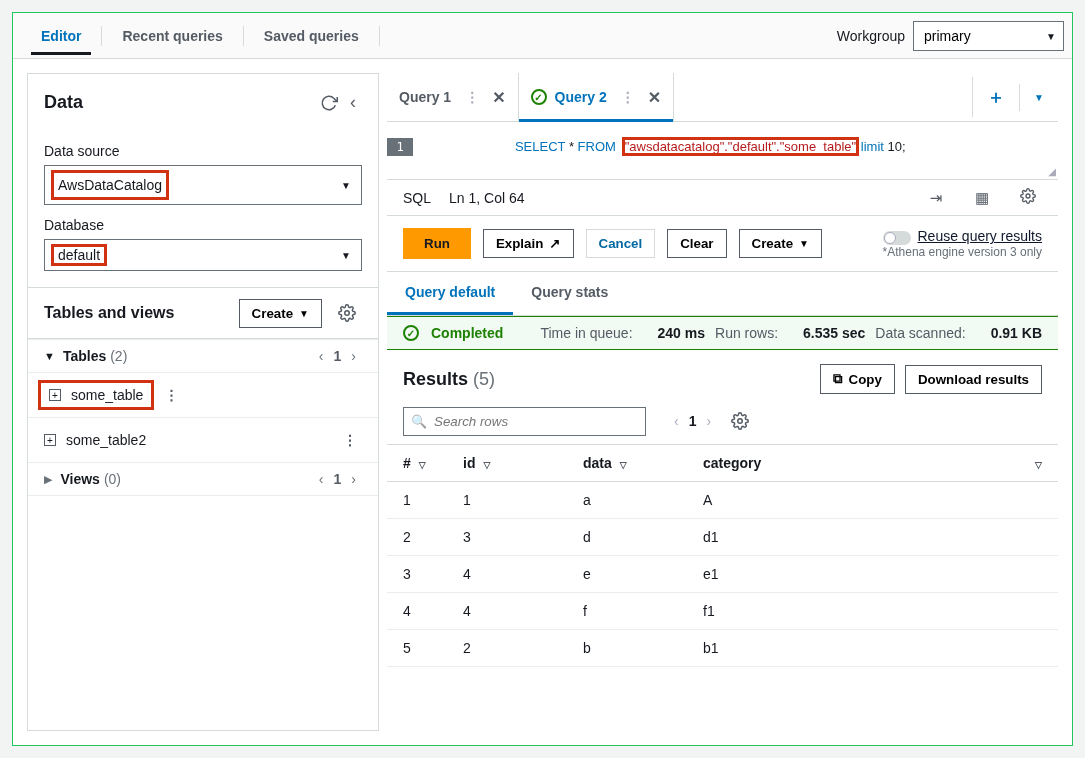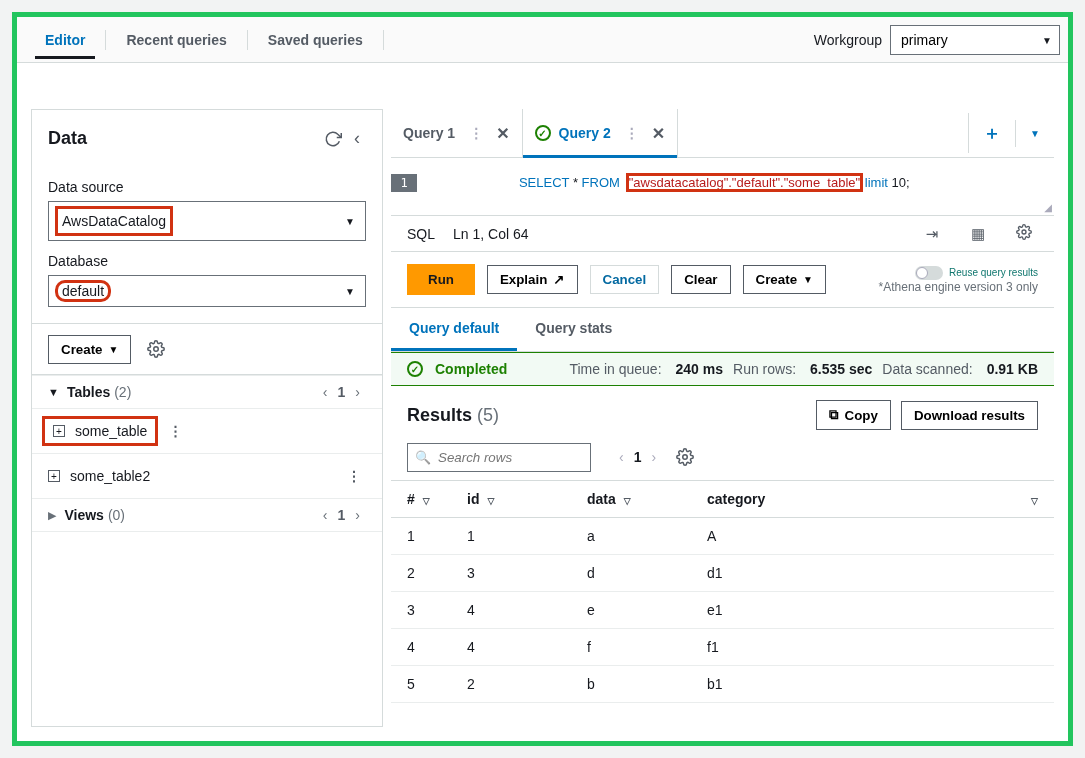--- a/index.html
+++ b/index.html
@@ -1,17 +1,17 @@
 <!DOCTYPE html>
 <html><head>
 <meta charset="utf-8">
 <style>
 * { box-sizing: border-box; margin: 0; padding: 0; font-family: "Amazon Ember", "Helvetica Neue", Arial, sans-serif; }
 body { background: #f2f3f3; padding: 12px; font-size: 14px; color: #16191f; }
-.frame { width: 1061px; height: 734px; background: #fff; border: 5px solid #22c55e; display: flex; flex-direction: column; gap: 32px; }
+.frame { width: 1061px; height: 734px; background: #fff; border: 1px solid #22c55e; display: flex; flex-direction: column; }
 
 
 .topnav { display: flex; align-items: center; border-bottom: 1px solid #d5dbdb; padding: 0 8px; height: 46px; background: #fafafa; }
 .topnav .tab { padding: 10px 20px; font-weight: 700; color: #545b64; cursor: pointer; position: relative; }
 .topnav .tab.active { color: #0073bb; }
 .topnav .tab.active::after { content:''; position:absolute; left:10px; right:10px; bottom:-1px; height:3px; background:#16191f;}
 .topnav .sep { width:1px; height:20px; background:#d5dbdb; }
 .topnav .spacer { flex:1; }
 .topnav .wg-label { margin-right:8px; }
 .topnav select { padding:6px 28px 6px 10px; border:1px solid #687078; font-size:14px; background:#fff; appearance:none; }
@@ -73,32 +73,32 @@
 
 .statusbar { display:flex; align-items:center; border-bottom:1px solid #d5dbdb; background:#fff; padding:8px 16px; gap:18px; }
 .statusbar .grow { flex:1; }
 .sb-icon { width:28px; text-align:center; color:#545b64; font-size:15px; }
 
 .action-row { display:flex; align-items:center; padding:12px 16px; gap:12px; border-bottom:1px solid #d5dbdb; background:#fff; }
 .btn-primary { background:#ff9900; border:1px solid #ff9900; color:#16191f; font-weight:700; padding:7px 20px; cursor:pointer; }
 .btn-disabled { color:#0369a1; border-color:#d5dbdb; }
 .action-row .grow { flex:1; }
 .reuse { font-size:12px; text-align:right; color:#687078; }
-.reuse .main-l { font-size:10px; color:#0f766e; }
+.reuse .main-l { font-size:14px; color:#0f172a;text-decoration:underline; }
 .toggle { width:28px; height:14px; background:#d5dbdb; border-radius:7px; display:inline-block; position:relative; vertical-align:middle; margin-right:6px; }
 .toggle::after { content:''; width:12px; height:12px; background:#fff; border-radius:50%; position:absolute; top:1px; left:1px; border:1px solid #aab; box-sizing:border-box;}
 
 .res-tabs { display:flex; border-bottom:1px solid #d5dbdb; background:#fff; }
 .res-tab { padding:12px 18px; font-weight:700; color:#545b64; border-bottom:3px solid transparent; cursor:pointer; }
 .res-tab.active { color:#0073bb; border-bottom-color:#0073bb; }
 
 .completed-bar { display:flex; align-items:center; gap:6px; padding:8px 16px; background:#f2faf4; border:1px solid #1d8102; border-left:none; border-right:none; }
 .completed-bar .label { color:#1d8102; font-weight:700; margin-right:auto; margin-left:6px;}
 .completed-bar .metric-l { color:#545b64; margin-left:4px;}
-.completed-bar .metric-v { font-weight:700; margin-left:8px; }
+.completed-bar .metric-v { font-weight:700; margin-left:19px; }
 
 .results-hdr { display:flex; align-items:center; padding:14px 16px 8px; }
 .results-hdr h3 { font-size:18px; font-weight:400; }
 .results-hdr h3 b { font-weight:700; }
 .results-hdr .grow { flex:1; }
 .results-toolbar { display:flex; align-items:center; padding:4px 16px 8px; gap:14px; }
 .pager { display:flex; align-items:center; gap:10px; }
 
 .res-table { width:100%; border-collapse:collapse; }
 .res-table th, .res-table td { text-align:left; padding:10px 16px; border-bottom:1px solid #eaeded; font-size:14px; }
@@ -114,21 +114,21 @@
   <div class="topnav">
     <div class="tab active">Editor</div>
     <div class="sep"></div>
     <div class="tab">Recent queries</div>
     <div class="sep"></div>
     <div class="tab">Saved queries</div>
     <div class="sep"></div>
     <div class="spacer"></div>
     <span class="wg-label">Workgroup</span>
     <span class="select-wrap">
-      <select style="width:170px;">
+      <select style="width:151px;">
         <option>primary</option>
       </select>
     </span>
   </div>
 
   <div class="main">
 
     <div class="sidebar">
       <div class="side-head">
         <h3>Data</h3>
@@ -141,25 +141,26 @@
         <button class="icon-btn" style="font-size:18px;">‹</button>
       </div>
       <div class="side-body">
         <div class="field-label">Data source</div>
         <div class="dropdown">
           <span class="hl-red" style="padding:4px 2px; margin:-4px;"><span style="padding:2px;">AwsDataCatalog</span></span>
           <span class="caret">▼</span>
         </div>
         <div class="field-label">Database</div>
         <div class="dropdown">
-          <span class="hl-red" style="padding:0 2px; margin:-4px;border-radius:10px;"><span style="padding:2px;">default</span></span>
+          <span class="hl-red" style="padding:0 2px; margin:-4px;"><span style="padding:2px;">default</span></span>
           <span class="caret">▼</span>
         </div>
       </div>
       <div class="section-bar">
+        <h4>Tables and views</h4>
         <button class="btn">
             <span>Create</span>
             <span class="caret">▼</span>
           </button>
         <button class="icon-btn">
           <svg width="18" height="18" viewBox="0 0 24 24" fill="none" stroke="currentColor" stroke-width="2">
               <circle cx="12" cy="12" r="3"></circle>
               <path d="M19.4 15a1.65 1.65 0 0 0 .33 1.82l.06.06a2 2 0 1 1-2.83 2.83l-.06-.06a1.65 1.65 0 0 0-1.82-.33 1.65 1.65 0 0 0-1 1.51V21a2 2 0 0 1-4 0v-.09a1.65 1.65 0 0 0-1-1.51 1.65 1.65 0 0 0-1.82.33l-.06.06a2 2 0 1 1-2.83-2.83l.06-.06a1.65 1.65 0 0 0 .33-1.82 1.65 1.65 0 0 0-1.51-1H3a2 2 0 0 1 0-4h.09a1.65 1.65 0 0 0 1.51-1 1.65 1.65 0 0 0-.33-1.82l-.06-.06a2 2 0 1 1 2.83-2.83l.06.06a1.65 1.65 0 0 0 1.82.33h0a1.65 1.65 0 0 0 1-1.51V3a2 2 0 0 1 4 0v.09a1.65 1.65 0 0 0 1 1.51 1.65 1.65 0 0 0 1.82-.33l.06-.06a2 2 0 1 1 2.83 2.83l-.06.06a1.65 1.65 0 0 0-.33 1.82v0a1.65 1.65 0 0 0 1.51 1H21a2 2 0 0 1 0 4h-.09a1.65 1.65 0 0 0-1.51 1z"></path>
             </svg>
         </button>
@@ -282,21 +283,21 @@
         <span class="grow"></span>
         <button class="btn">
             <span>⧉</span> 
             <span>Copy</span>
           </button>
         <span style="width:10px;"></span>
         <button class="btn">Download results</button>
       </div>
 
       <div class="results-toolbar">
-        <div class="search-wrap" style="width:184px;text-decoration:underline;">
+        <div class="search-wrap" style="width:243px;text-decoration:underline;">
           <input class="search-input" style="font-style: italic;" placeholder="Search rows">
         </div>
         <span class="grow"></span>
         <div class="pager">
           <span class="chev" style="color:#aab;">‹</span>
           <b>1</b>
           <span class="chev" style="color:#aab;">›</span>
         </div>
         <button class="icon-btn">
           <svg width="18" height="18" viewBox="0 0 24 24" fill="none" stroke="currentColor" stroke-width="2">

